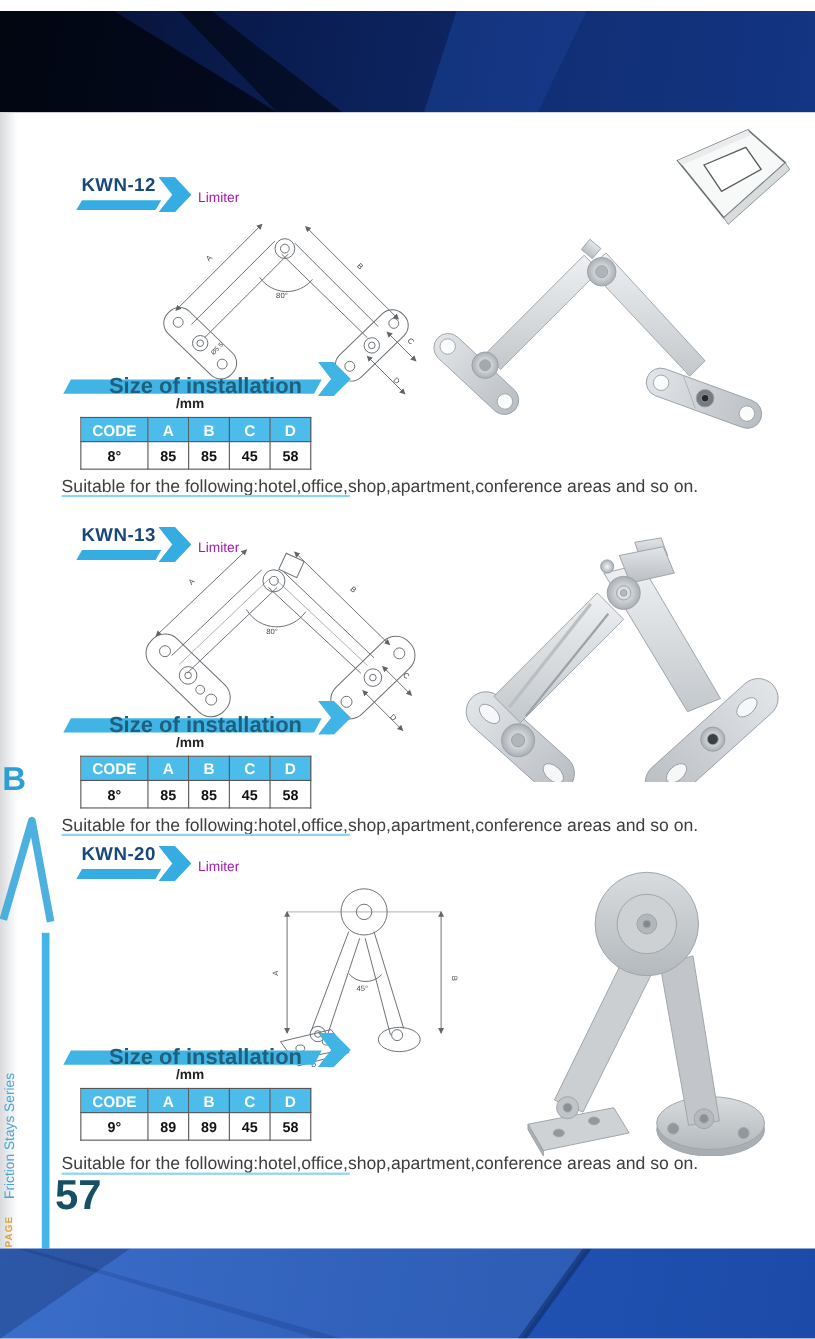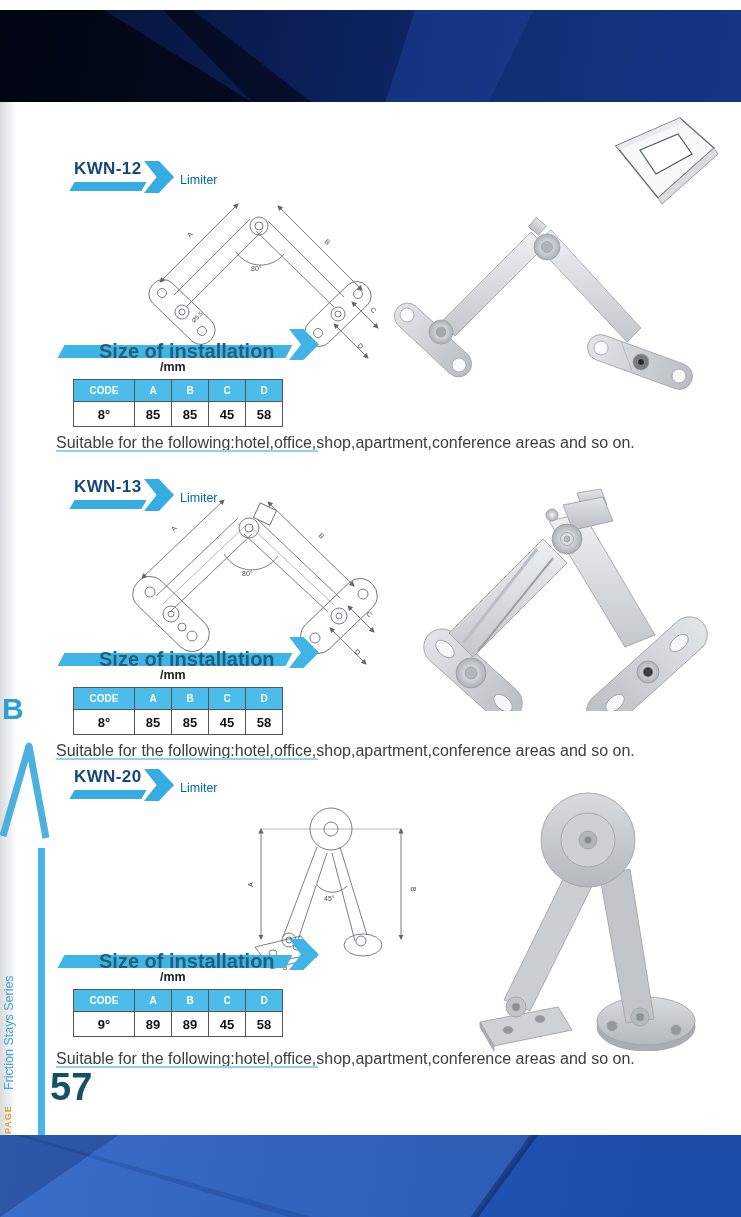--- a/index.html
+++ b/index.html
@@ -24,33 +24,33 @@
 
   .pg-edge{left:0;top:102px;width:16px;height:1033px;
     background:linear-gradient(to right,#d8dadc,rgba(255,255,255,0));}
 
   
   .badge{width:200px;height:36px;}
   .badge .bar{position:absolute;left:10px;bottom:3px;width:72px;height:9px;background:#35ADE3;transform:skewX(-30deg);}
   .badge .arrow{position:absolute;left:82px;bottom:1px;width:30px;height:32px;background:#35ADE3;
     clip-path:polygon(0 0,50% 0,100% 50%,50% 100%,0 100%,42% 50%);}
   .badge .code{position:absolute;left:12px;top:1px;font-size:17px;font-weight:bold;color:#17477C;letter-spacing:.4px;}
-  .badge .type{position:absolute;left:118px;top:15px;font-size:12.5px;color:#0369a1;}
+  .badge .type{position:absolute;left:118px;top:15px;font-size:12.5px;color:#a21caf;}
 
   
   .size-h{width:285px;height:34px;}
   .size-h .bar{position:absolute;left:6px;bottom:2px;width:228px;height:13px;background:#41B4E6;transform:skewX(-28deg);}
   .size-h .arrow{position:absolute;left:234px;bottom:0;width:30px;height:31px;background:#41B4E6;
     clip-path:polygon(0 0,48% 0,100% 50%,48% 100%,0 100%,40% 50%);}
   .size-h .txt{position:absolute;left:6px;top:14px;font-size:20px;font-weight:bold;color:#1D5F7D;margin-left:38px;}
 
   .unit{font-size:12.5px;font-weight:bold;color:#222;}
 
   .spec-table{border-collapse:collapse;}
-  .spec-table th{background:#4CBCEA;color:#fff;font-size:10px;font-weight:bold;
+  .spec-table th{background:#4CBCEA;color:#fff;font-size:14px;font-weight:bold;
     border:1px solid #555;height:19px;}
   .spec-table th.c0{width:58px;} .spec-table th.cn{width:34px;}
   .spec-table td{font-size:13px;font-weight:bold;color:#111;border:1px solid #555;
     height:22px;text-align:center;background:#fff;}
 
   .suitable{font-size:16px;color:#3d3d3d;margin:0;}
   .suit-line{height:2px;background:#8ed4f2;}
 
   .tab-b{font-size:30px;font-weight:bold;color:#2E9FD4;}
   .series{writing-mode:vertical-rl;transform:rotate(180deg);font-size:12.5px;color:#4AA4D4;}

